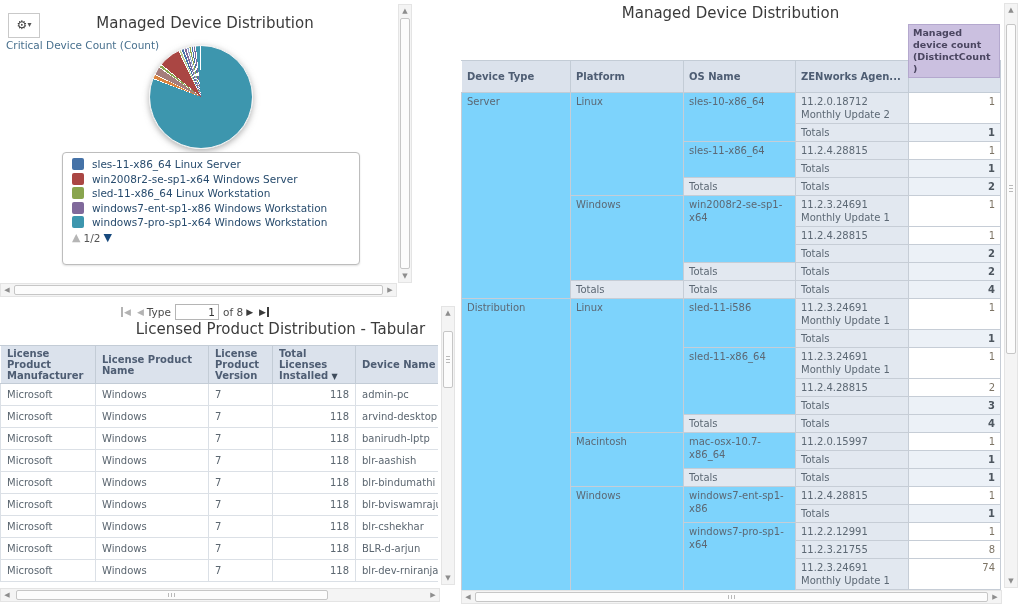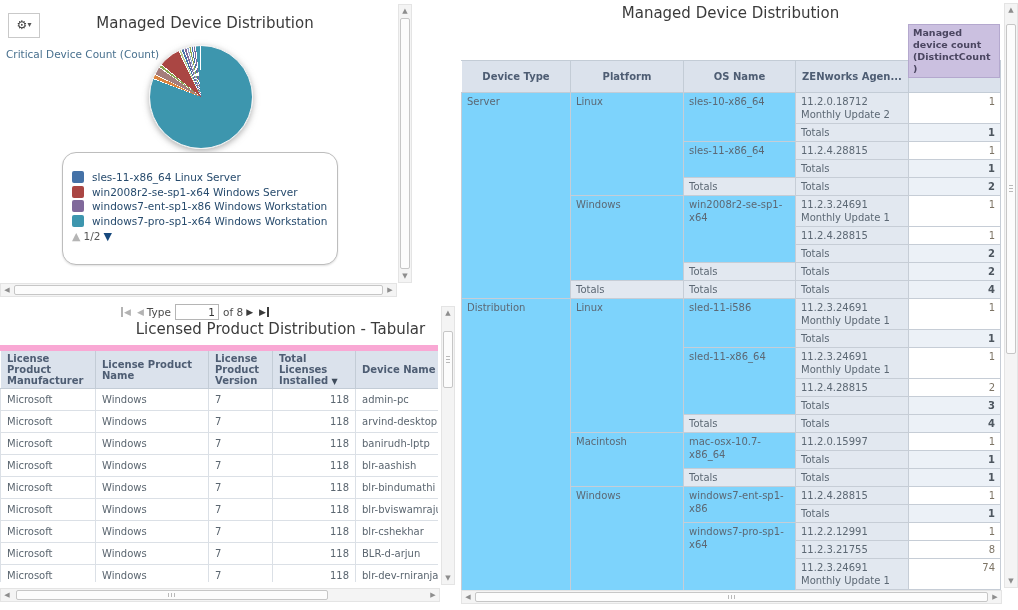--- a/index.html
+++ b/index.html
@@ -20,25 +20,25 @@
   .grip-h{position:absolute;top:2px;bottom:2px;left:50%;margin-left:-4px;width:7px;
           background:repeating-linear-gradient(to right,#b9b9b9 0 1px,transparent 1px 3px);}
 
   
   #pie-panel{left:0;top:0;width:415px;height:298px;}
   #gear-btn{left:8px;top:13px;width:30px;height:23px;border:1px solid #c9c9c9;background:#fff;
             font-size:12px;color:#3c3c3c;text-align:center;line-height:22px;cursor:pointer;}
   #gear-btn .caret{font-size:8px;color:#555;vertical-align:2px;}
   .panel-title{font-size:15px;color:#3b3b3b;text-align:center;white-space:nowrap;}
   #pie-title{left:40px;top:14px;width:330px;}
-  #metric-label{left:6px;top:48px;font-size:10.5px;color:#48708e;}
+  #metric-label{left:6px;top:39px;font-size:10.5px;color:#48708e;}
   #pie{left:149px;top:45px;width:102px;height:102px;border-radius:50%;
        border:1px solid #f2f2f2;box-shadow:0 2px 6px rgba(110,110,110,.55);cursor:pointer;}
-  #legend-box{left:62px;top:152px;width:276px;height:113px;border:1px solid #bdbdbd;border-radius:14px;
-              background:#fff;box-shadow:0 1px 2px rgba(0,0,0,.12);padding:17px 0 0 9px;box-sizing:border-box;}
+  #legend-box{left:62px;top:152px;width:298px;height:113px;border:1px solid #bdbdbd;border-radius:4px;
+              background:#fff;box-shadow:0 1px 2px rgba(0,0,0,.12);padding:4px 0 0 9px;box-sizing:border-box;}
   .lg-row{display:flex;align-items:center;height:14.5px;}
   .lg-sw{width:12px;height:12px;border-radius:2px;margin-right:8px;flex:0 0 12px;}
   .lg-lb{font-size:10.5px;color:#274b6d;white-space:nowrap;}
   #legend-pager{display:flex;align-items:center;height:16px;font-size:10.5px;color:#555;}
   #legend-pager .pg-up{color:#b5b5b5;font-size:11px;margin-right:3px;cursor:pointer;}
   #legend-pager .pg-down{color:#17497d;font-size:11px;margin-left:3px;cursor:pointer;}
 
   
   #lic-panel{left:0;top:300px;width:456px;height:310px;}
   #lic-pager{left:118px;top:4px;height:16px;display:flex;align-items:center;font-size:10.5px;color:#4b4b4b;}
@@ -48,33 +48,33 @@
   .bar-l{border-left:2px solid currentColor;padding-left:1px;}
   .bar-r{border-right:2px solid currentColor;padding-right:1px;}
   #lic-page-input{width:36px;height:14px;border:1px solid #b5b5b5;font-size:10.5px;text-align:right;
                   padding:0 3px;margin:0 4px;font-family:inherit;color:#333;}
   #lic-title{left:0;top:20px;width:456px;padding-left:105px;box-sizing:border-box;}
   #lic-clip{left:0;top:45px;width:438px;height:237px;overflow:hidden;}
   table{border-collapse:collapse;table-layout:fixed;}
   #lic-table{width:451px;}
   #lic-table th{background:#dbe2ec;color:#4e5d73;font-size:10px;text-align:left;vertical-align:middle;
                 padding:2px 6px;border:1px solid #c3ccd6;border-left:1px solid #fff;font-weight:bold;height:38px;box-sizing:border-box;}
-  #lic-table thead tr{border-top:6px solid #f9a8d4;}
+  #lic-table thead tr{border-top:1px solid #f9a8d4;}
   #lic-table th.num{text-align:left;}
   #lic-table td{font-size:10px;color:#5b6670;padding:2px 6px;border:1px solid #dbe0e6;height:22px;
                 box-sizing:border-box;white-space:nowrap;overflow:hidden;background:#fff;vertical-align:middle;}
   #lic-table td.num{text-align:right;}
   .sort-arrow{font-size:8px;color:#3f4c5c;}
 
   
   #man-panel{left:461px;top:0;width:557px;height:610px;overflow:hidden;}
   #man-title{left:0;top:4px;width:539px;}
   #man-clip{position:absolute;left:0;top:60px;width:541px;height:530px;overflow:hidden;}
   #man-table{width:539px;}
-  #man-table th{background:#dbe2ec;color:#4e5d73;font-size:10px;text-align:center;vertical-align:middle;
+  #man-table th{background:#dbe2ec;color:#4e5d73;font-size:10px;text-align:left;vertical-align:middle;
                 padding:10px 5px;border:1px solid #c3ccd6;border-left:1px solid #fff;font-weight:bold;height:18px;box-sizing:border-box;white-space:nowrap;overflow:hidden;}
   #man-table td{font-size:10px;padding:2px 5px;border:1px solid #c6cdd6;vertical-align:top;line-height:13px;box-sizing:border-box;}
   #man-table tr{height:17px;}
   td.g{background:#7dd3fc;color:#5c6874;}
   td.a{background:#e2e8f0;color:#5c6874;}
   td.v{background:#fff;text-align:right;color:#7d7465;}
   td.vt{background:#ecf1f7;text-align:right;font-weight:bold;color:#4d565f;}
   #count-header{left:447px;top:24px;width:92px;height:54px;background:#cbc0e0;border:1px solid #b4a8ce;
                 box-sizing:border-box;color:#4a4560;font-size:9.5px;font-weight:bold;line-height:12px;
                 padding:2px 4px;white-space:pre-line;overflow:hidden;}
@@ -92,20 +92,24 @@
 
     <div id="legend-box" class="abs">
       <div id="legend-items">
           <div class="lg-row">
             <span class="lg-sw" style="background: rgb(69, 114, 167);"></span>
             <span class="lg-lb">sles-11-x86_64 Linux Server</span>
           </div>
           <div class="lg-row">
             <span class="lg-sw" style="background: rgb(170, 70, 67);"></span>
             <span class="lg-lb">win2008r2-se-sp1-x64 Windows Server</span>
+          </div>
+          <div class="lg-row">
+            <span class="lg-sw" style="background: rgb(137, 165, 78);"></span>
+            <span class="lg-lb">sled-11-x86_64 Linux Workstation</span>
           </div>
           <div class="lg-row">
             <span class="lg-sw" style="background: rgb(128, 105, 155);"></span>
             <span class="lg-lb">windows7-ent-sp1-x86 Windows Workstation</span>
           </div>
           <div class="lg-row">
             <span class="lg-sw" style="background: rgb(61, 150, 174);"></span>
             <span class="lg-lb">windows7-pro-sp1-x64 Windows Workstation</span>
           </div>
         </div>

